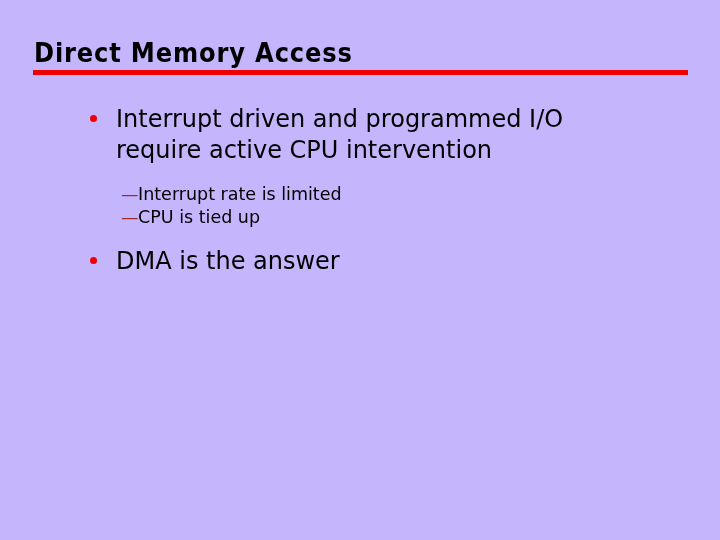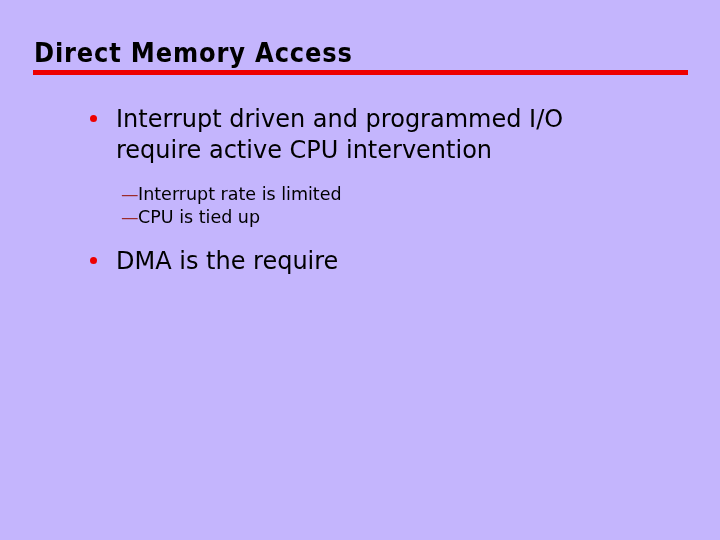--- a/index.html
+++ b/index.html
@@ -141,18 +141,18 @@
         <span class="marker-dash">—</span>
         <span class="l2-text">CPU is tied up</span>
       </div>
 
     </div>
 
     <div class="gap-after-sub"></div>
 
     <div class="bullet-l1">
       <span class="marker-dot"></span>
-      <span>DMA is the require</span>
+      <span>DMA is the answer</span>
     </div>
 
   </div>
 
 </div>
 
 </body></html>

